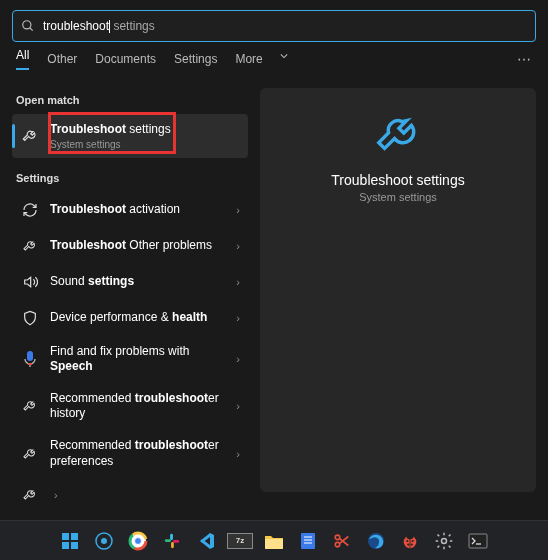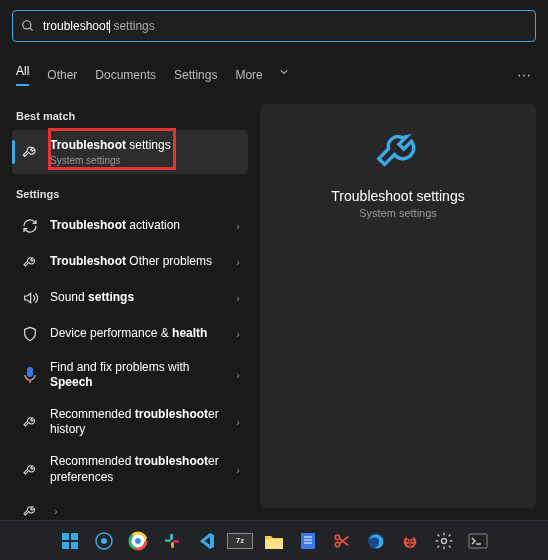--- a/index.html
+++ b/index.html
@@ -39,21 +39,21 @@
   width: 1px;
   height: 13px;
   background: #fff;
   vertical-align: middle;
   margin: 0 0px;
 }
 .tabs {
   display: flex;
   align-items: center;
   padding: 0 16px;
-  margin-top: 22px;
+  margin-top: 6px;
   gap: 18px;
   font-size: 12px;
   color: #bbb;
 }
 .tab { cursor: pointer; }
 .tab.active {
   color: #fff;
   border-bottom: 2px solid #3aa9e8;
   padding-bottom: 6px;
 }
@@ -186,21 +186,21 @@
     <svg width="8" height="8" viewBox="0 0 10 10">
         <path d="M1 3 L5 7 L9 3" fill="none" stroke="#bbb" stroke-width="1.3"></path>
       </svg>
   </div>
   <div class="tab-spacer"></div>
   <div class="ellipsis">⋯</div>
 </div>
 
 <div class="content">
   <div class="left">
-    <div class="section-label">Best match</div>
+    <div class="section-label">Open match</div>
 
     <div class="result-item best" style="position:relative;">
       <div class="highlight-box"></div>
       <div class="result-icon">
         <svg width="18" height="18" viewBox="0 0 24 24" fill="none" stroke="#ddd" stroke-width="1.6">
             <path d="M14 6a4 4 0 0 0-5.6 4.7L3 16l2 2 5.3-5.4A4 4 0 0 0 18 8l-3 3-2-2 3-3z"></path>
           </svg>
       </div>
       <div class="result-text">
         <div class="result-title"><b>Troubleshoot</b><span> settings</span></div>

